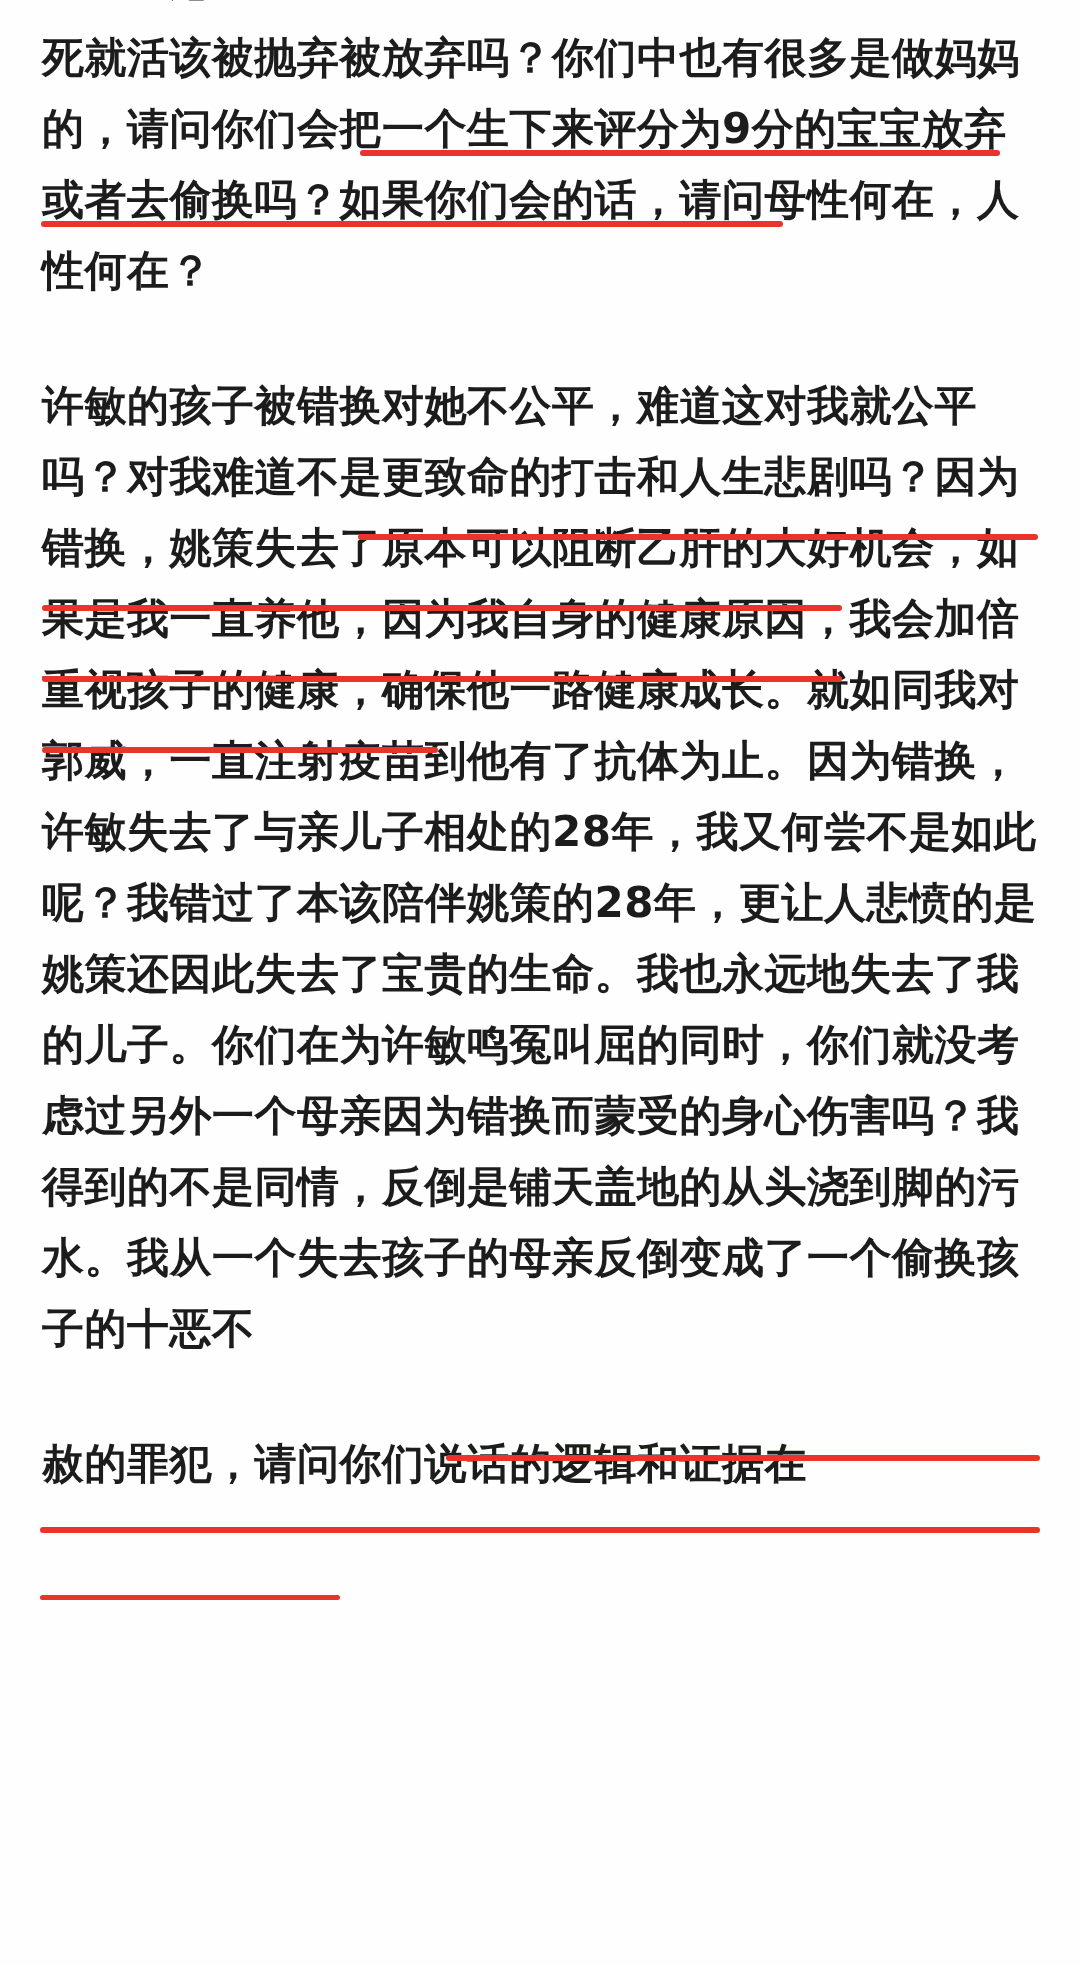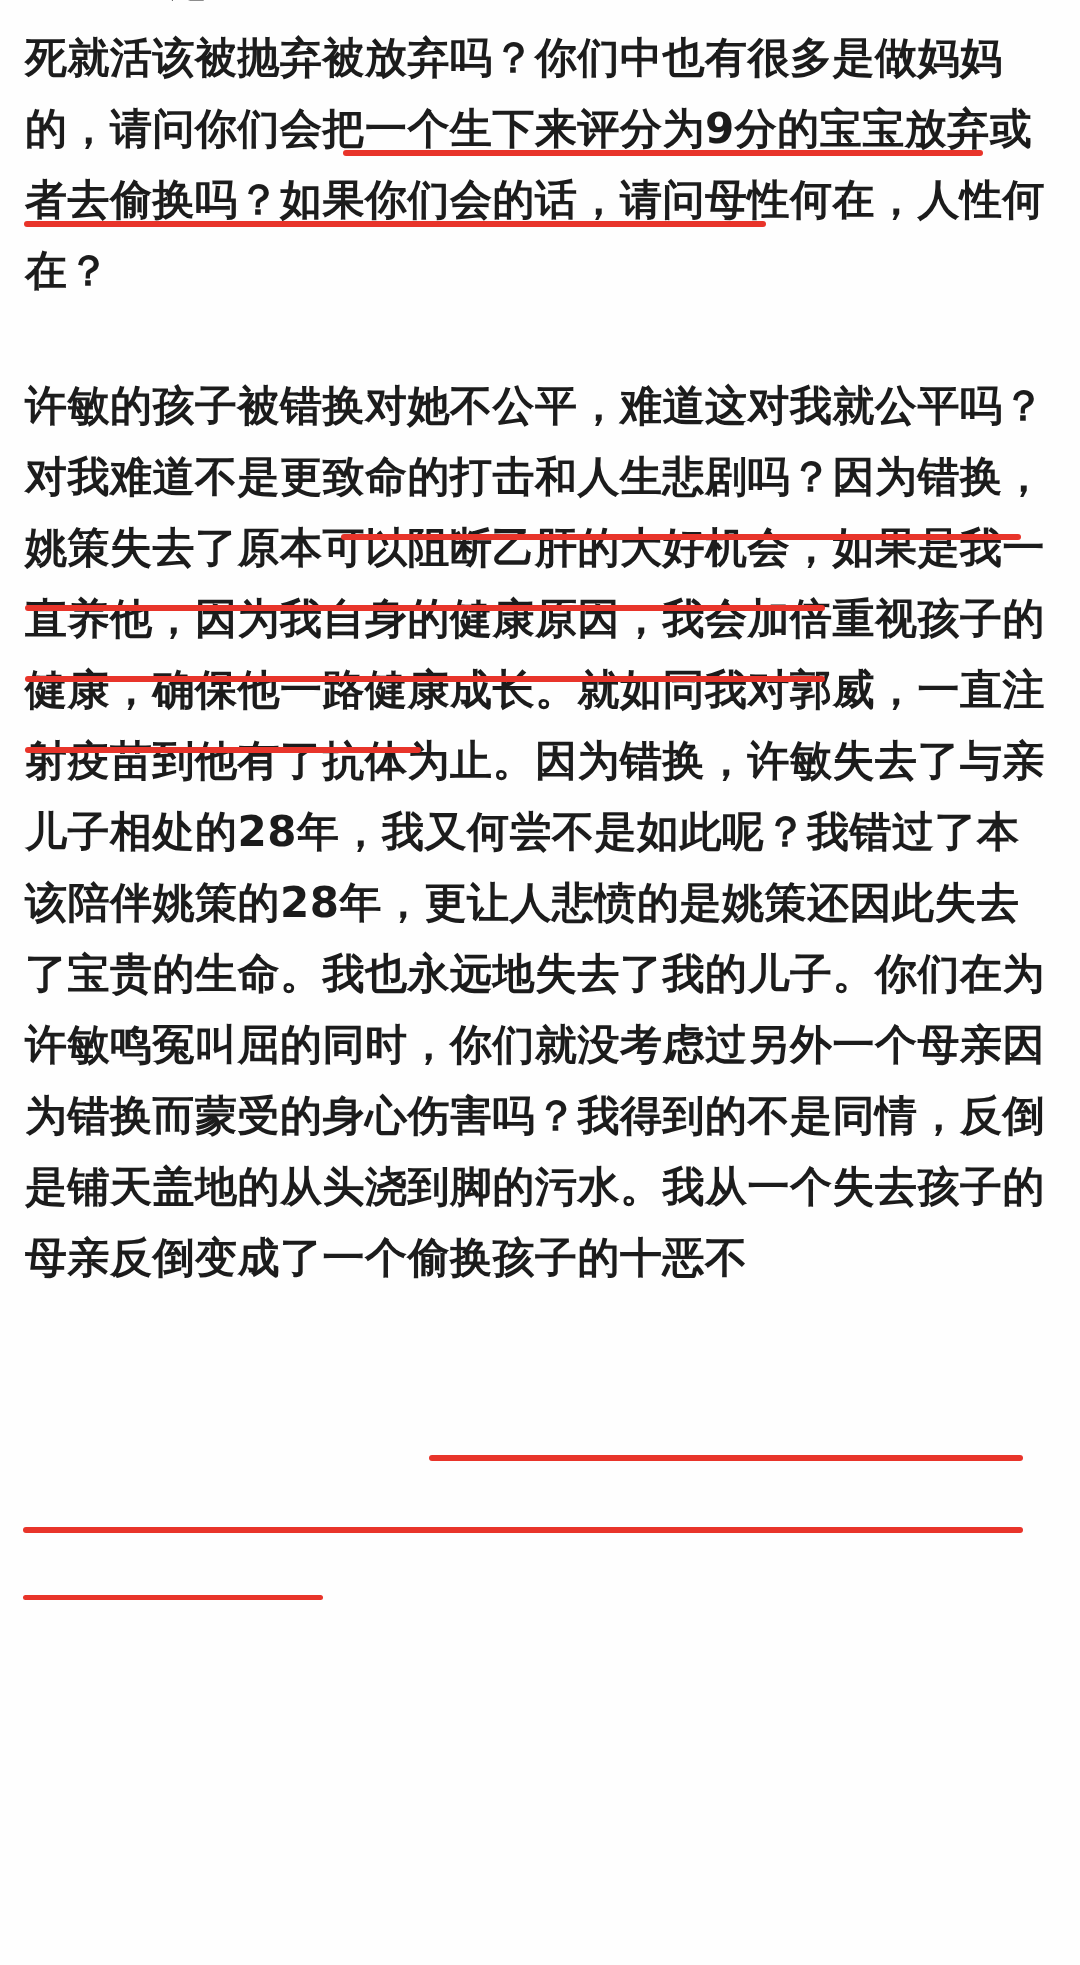--- a/index.html
+++ b/index.html
@@ -12,21 +12,21 @@
     height: 1965px;
     overflow: hidden;
     font-family: "DejaVu Sans", "Liberation Sans", sans-serif;
   }
   .page {
     position: relative;
     width: 1080px;
     height: 1965px;
     background: #fefefe;
     box-sizing: border-box;
-    padding: 0 25px;
+    padding: 0 42px;
     overflow: hidden;
   }
   
   .top-sliver {
     position: absolute;
     left: 168px;
     top: 0;
     width: 46px;
     height: 12px;
     overflow: hidden;
@@ -77,20 +77,21 @@
   <div class="top-sliver">
     <div class="g">虑</div>
   </div>
 
   <div class="doc">
 
     <p class="para">死就活该被抛弃被放弃吗？你们中也有很多是做妈妈的，请问你们会把一个生下来评分为9分的宝宝放弃或者去偷换吗？如果你们会的话，请问母性何在，人性何在？</p>
 
     <p class="para">许敏的孩子被错换对她不公平，难道这对我就公平吗？对我难道不是更致命的打击和人生悲剧吗？因为错换，姚策失去了原本可以阻断乙肝的大好机会，如果是我一直养他，因为我自身的健康原因，我会加倍重视孩子的健康，确保他一路健康成长。就如同我对郭威，一直注射疫苗到他有了抗体为止。因为错换，许敏失去了与亲儿子相处的28年，我又何尝不是如此呢？我错过了本该陪伴姚策的28年，更让人悲愤的是姚策还因此失去了宝贵的生命。我也永远地失去了我的儿子。你们在为许敏鸣冤叫屈的同时，你们就没考虑过另外一个母亲因为错换而蒙受的身心伤害吗？我得到的不是同情，反倒是铺天盖地的从头浇到脚的污水。我从一个失去孩子的母亲反倒变成了一个偷换孩子的十恶不</p>
 
+    <p class="para">赦的罪犯，请问你们说话的逻辑和证据在</p>
 
     <div class="rule" style="left: 318px; top: 150px; width: 640px;"></div>
     <div class="rule" style="left: -1px; top: 221px; width: 742px;"></div>
 
     <div class="rule" style="left: 316px; top: 534px; width: 680px;"></div>
     <div class="rule" style="left: 0px; top: 605px; width: 800px;"></div>
     <div class="rule" style="left: 0px; top: 676px; width: 800px;"></div>
     <div class="rule" style="left: 0px; top: 747px; width: 396px;"></div>
 
     <div class="rule" style="left: 404px; top: 1455px; width: 594px;"></div>

